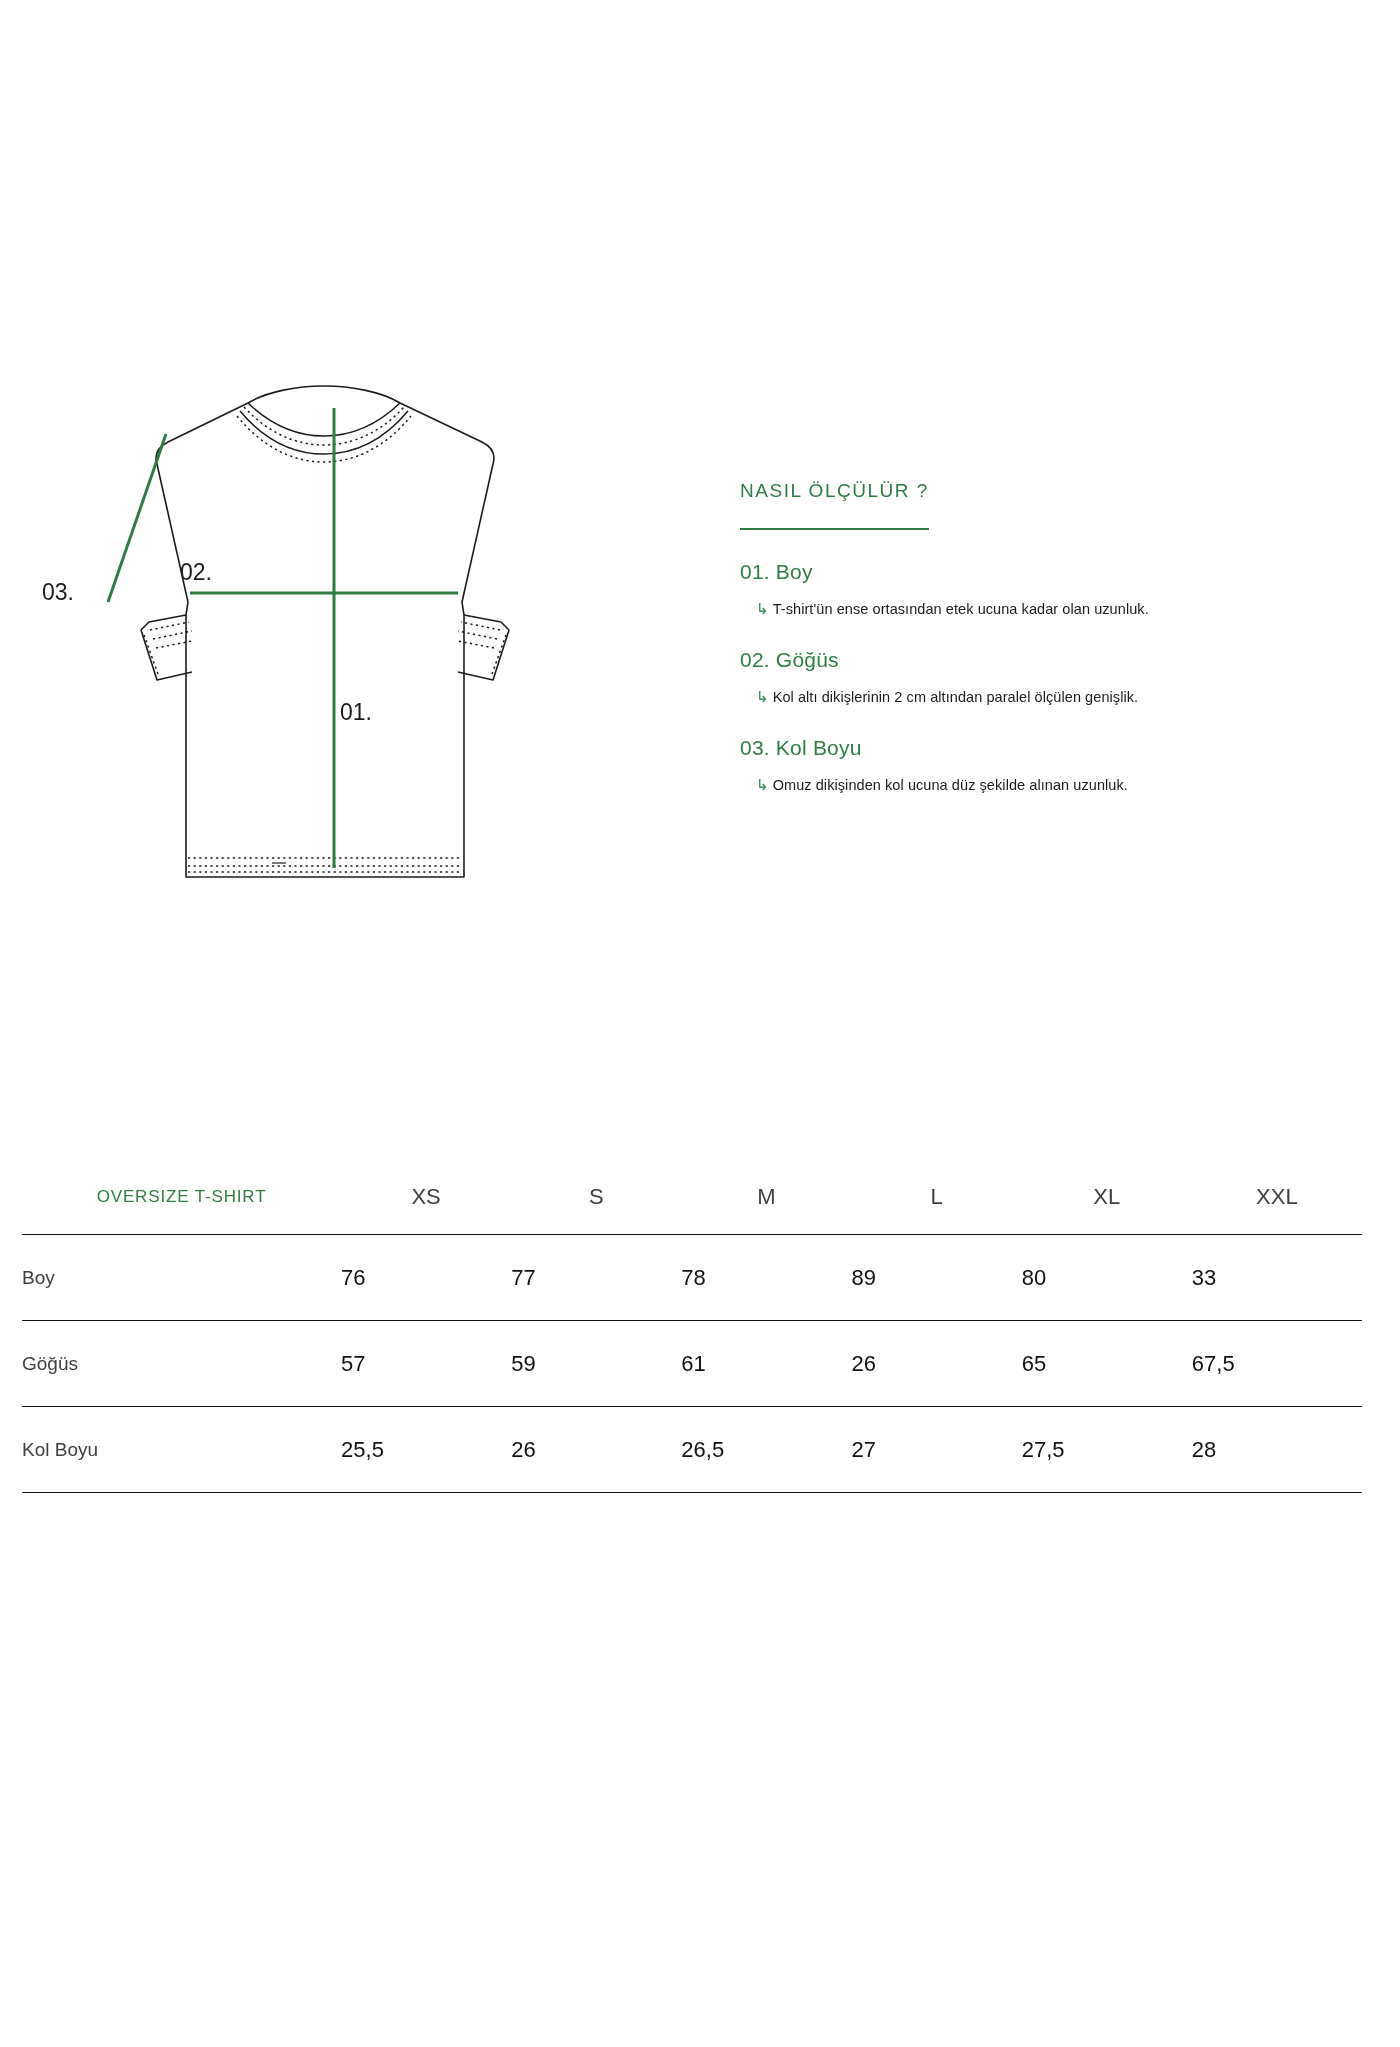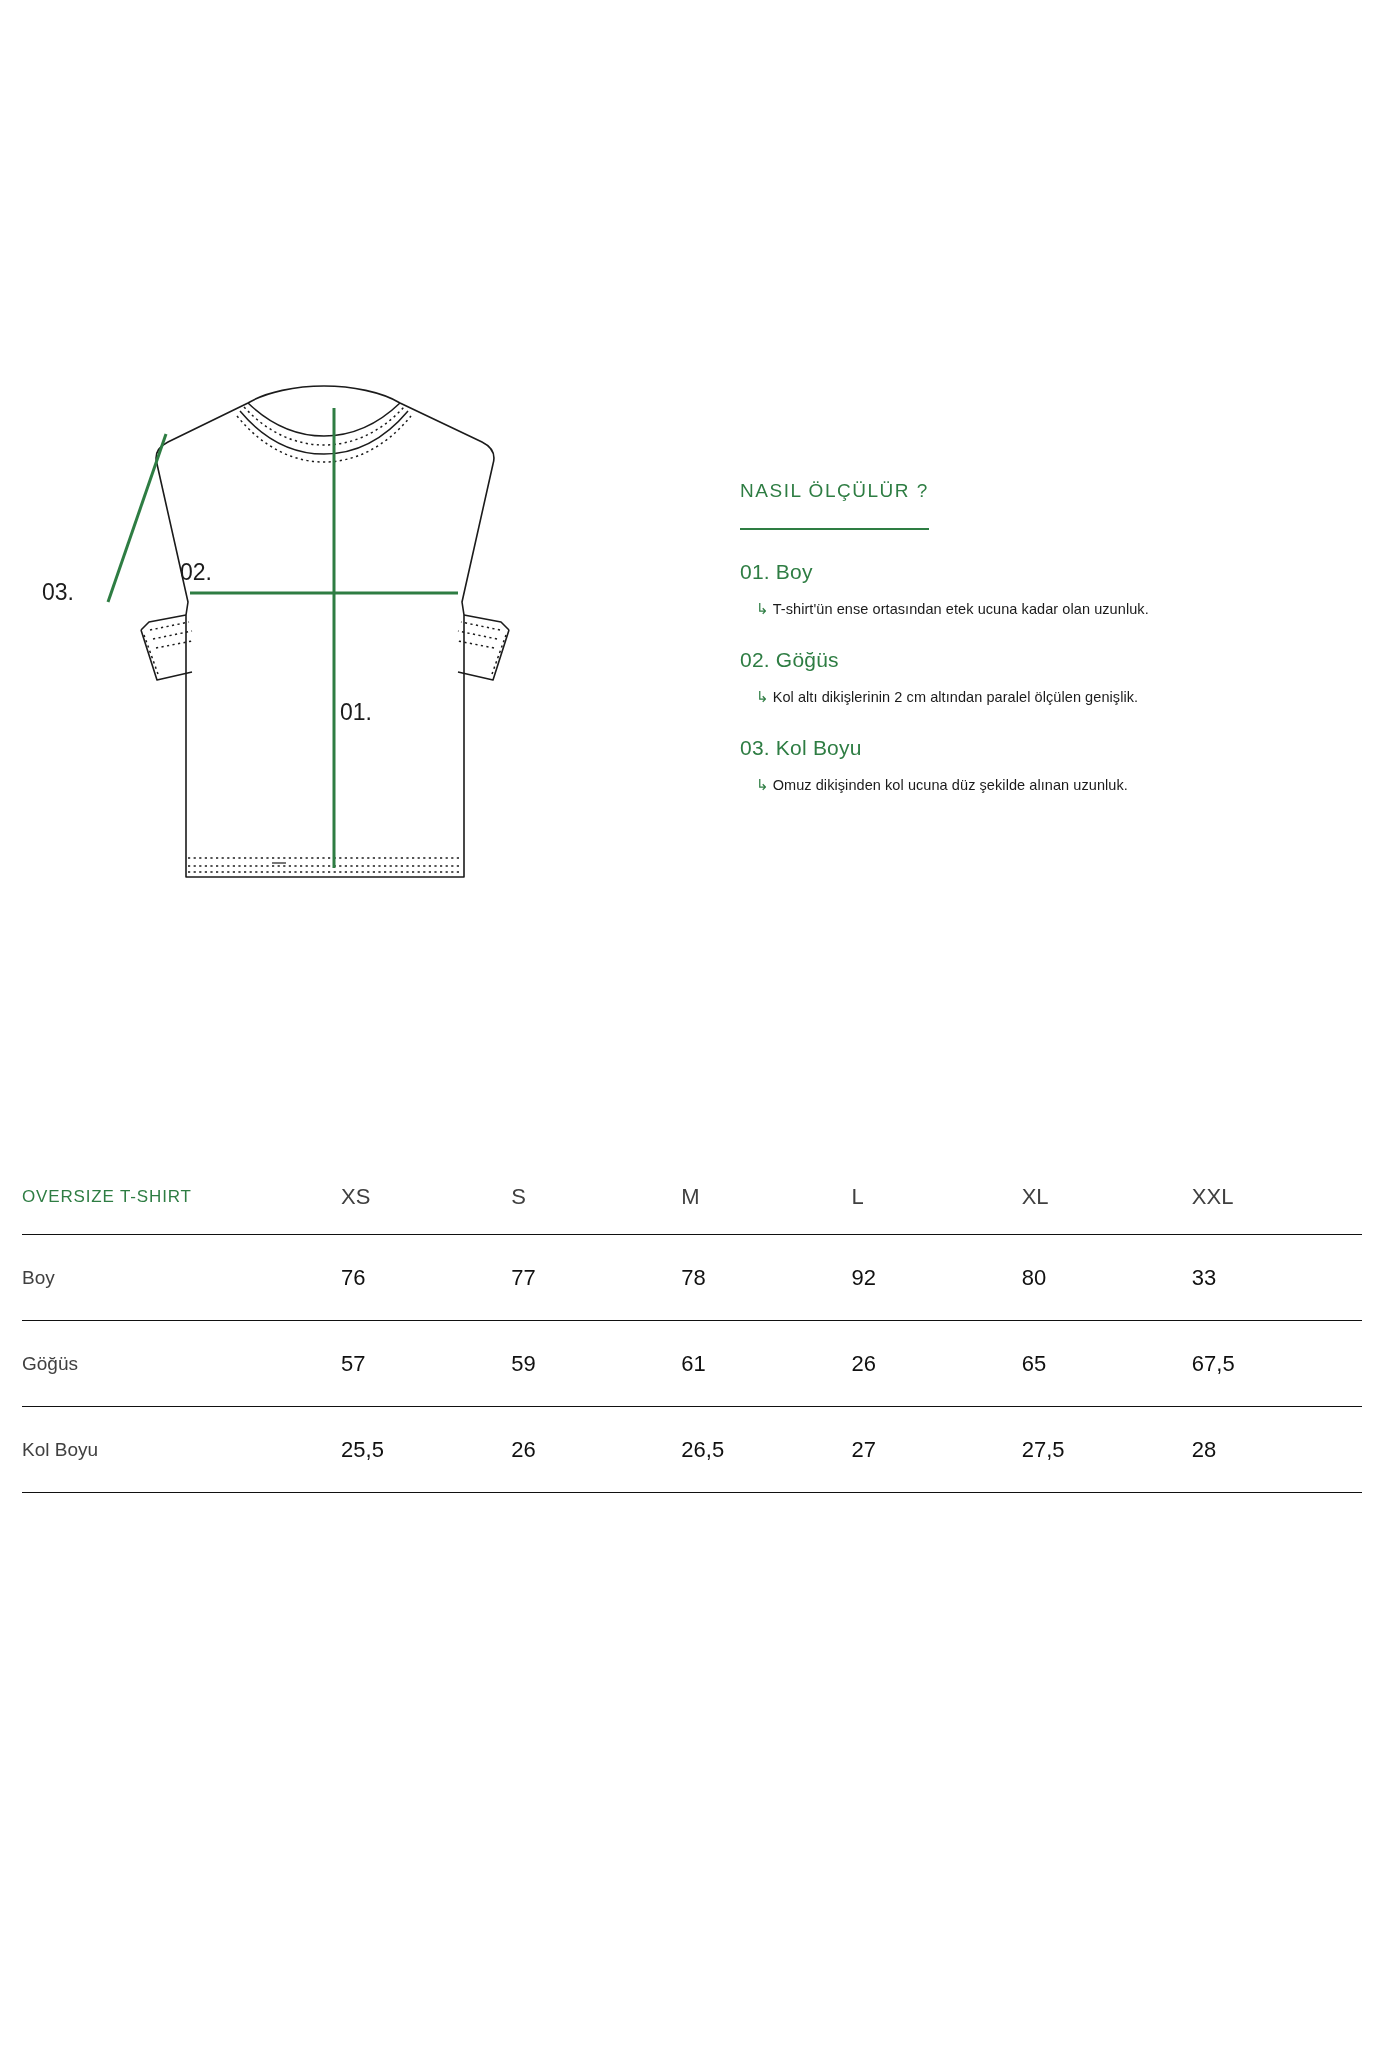--- a/index.html
+++ b/index.html
@@ -87,20 +87,21 @@
   }
   table.sizes th, table.sizes td {
     text-align: left;
     padding: 0;
     font-weight: 400;
   }
   table.sizes thead th {
     height: 74px;
     vertical-align: middle;
     border-bottom: 1.4px solid #111;
+    text-align: center;
   }
   table.sizes tbody td {
     height: 85px;
     vertical-align: middle;
     border-bottom: 1.4px solid #111;
   }
   .col-label { width: 300px; }
   .col-v { width: 160px; }
 
   .row-head-label {
@@ -235,21 +236,21 @@
           <th class="col-v size-head"><span class="sh-5">XL</span></th>
           <th class="col-v size-head"><span class="sh-6">XXL</span></th>
         </tr>
       </thead>
       <tbody>
         <tr>
           <td class="col-label rowlabel">Boy</td>
           <td class="col-v val"><span class="v-1">76</span></td>
           <td class="col-v val"><span class="v-2">77</span></td>
           <td class="col-v val"><span class="v-3">78</span></td>
-          <td class="col-v val"><span class="v-4">92</span></td>
+          <td class="col-v val"><span class="v-4">89</span></td>
           <td class="col-v val"><span class="v-5">80</span></td>
           <td class="col-v val"><span class="v-6">33</span></td>
         </tr>
         <tr>
           <td class="col-label rowlabel">Göğüs</td>
           <td class="col-v val"><span class="v-1">57</span></td>
           <td class="col-v val"><span class="v-2">59</span></td>
           <td class="col-v val"><span class="v-3">61</span></td>
           <td class="col-v val"><span class="v-4">26</span></td>
           <td class="col-v val"><span class="v-5">65</span></td>

